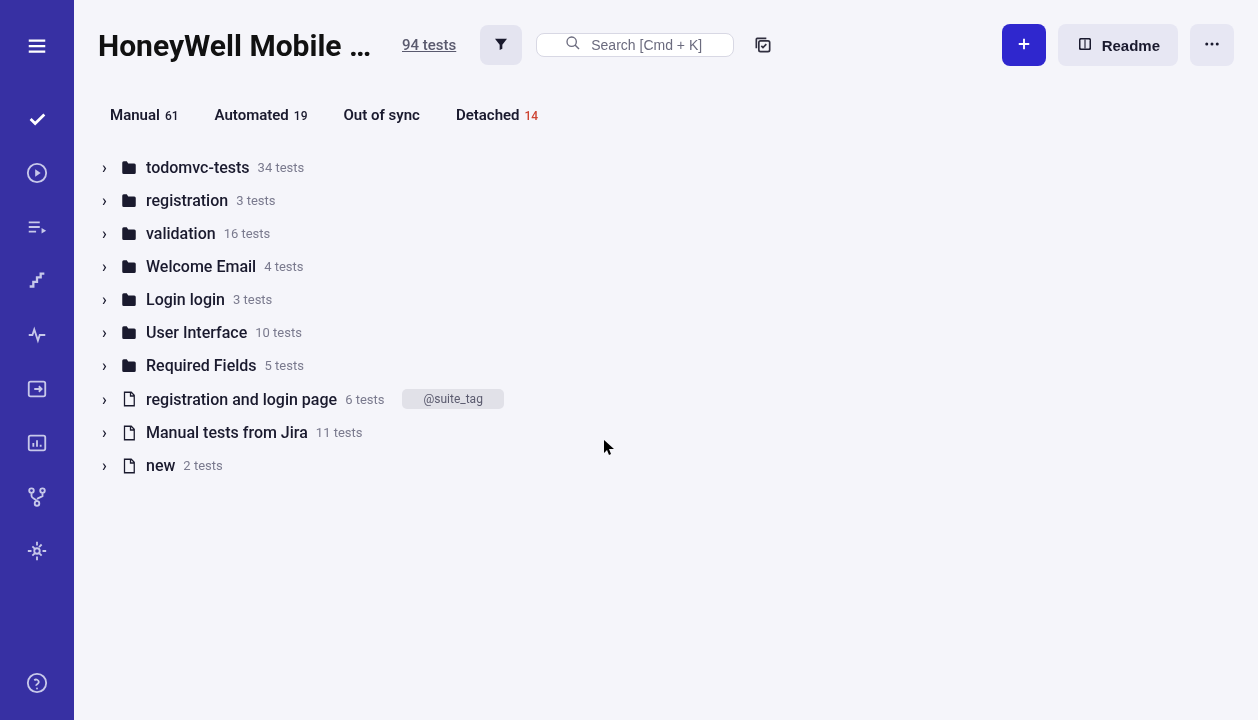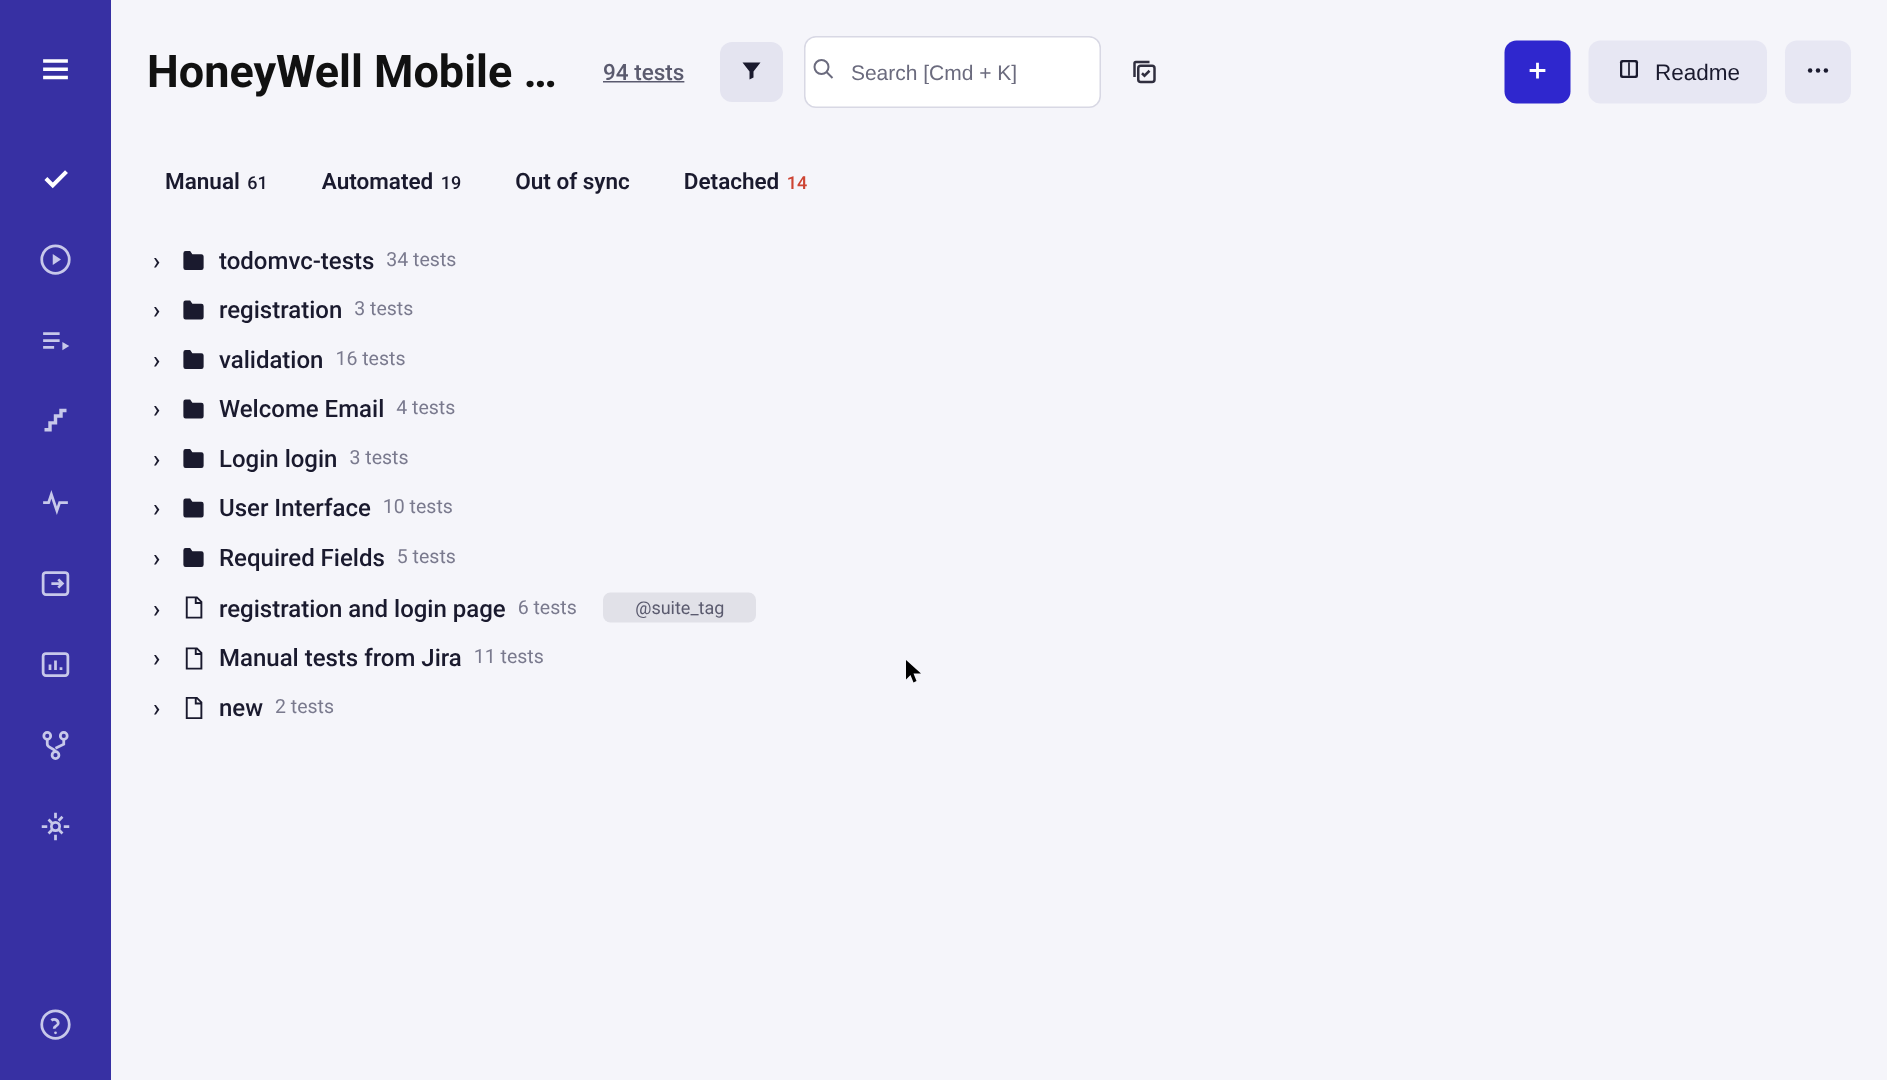--- a/index.html
+++ b/index.html
@@ -83,23 +83,23 @@
       justify-content: center;
       cursor: pointer;
       margin-left: 10px;
     }
     .search-box {
       display: flex;
       align-items: center;
       background: #fff;
       border: 1px solid #d8d8e4;
       border-radius: 8px;
-      height: 48px;
+      height: 24px;
       width: 198px;
-      padding: 0 4px;
+      padding: 0 28px;
       gap: 10px;
     }
     .search-box input {
       border: none;
       outline: none;
       background: transparent;
       font-size: 14px;
       color: #333;
       width: 100%;
     }
@@ -138,21 +138,21 @@
       border: none;
       border-radius: 8px;
       height: 42px;
       padding: 0 18px;
       display: flex;
       align-items: center;
       gap: 8px;
       cursor: pointer;
       color: #1a1a2e;
       font-size: 15px;
-      font-weight: 400;
+      font-weight: 700;
     }
     .more-btn {
       background: #e7e7f3;
       border: none;
       border-radius: 8px;
       width: 44px;
       height: 42px;
       display: flex;
       align-items: center;
       justify-content: center;

